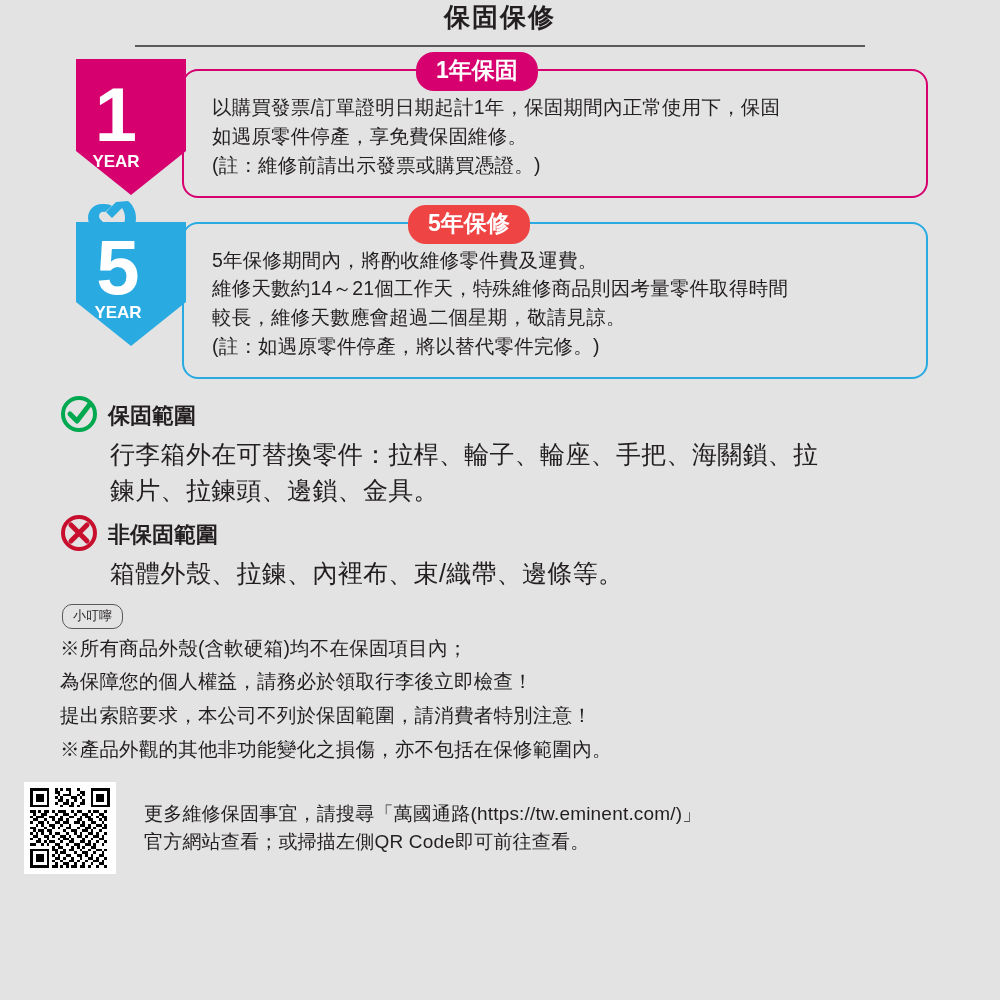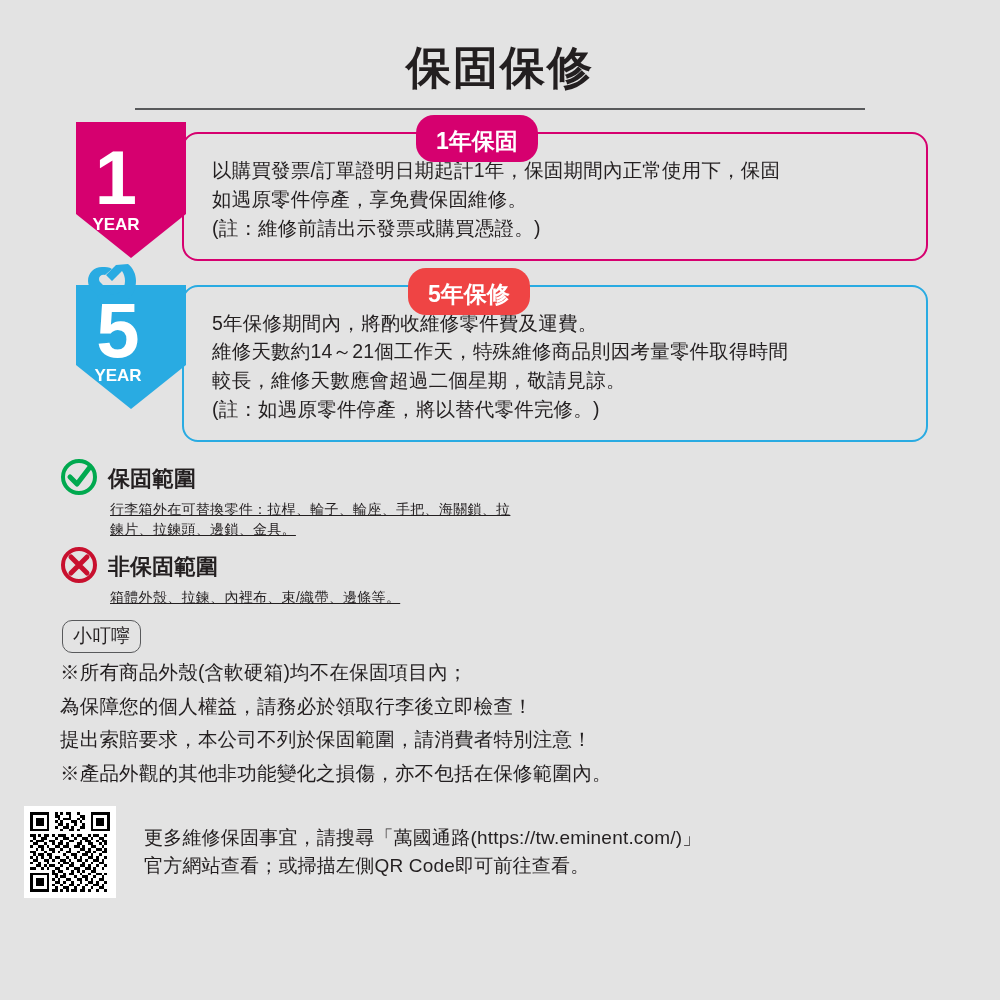--- a/index.html
+++ b/index.html
@@ -17,24 +17,23 @@
   .page {
     position: relative;
     width: 1000px;
     height: 1000px;
     box-sizing: border-box;
   }
 
   
   .title {
     text-align: center;
-    font-size: 45px;
+    font-size: 26px;
     font-weight: bold;
     letter-spacing: 2px;
-    padding-top: 38px;
     color: #231f20;
   }
   .title-rule {
     width: 730px;
     height: 2px;
     background: #58595b;
     margin: 10px auto 0 auto;
   }
 
   
@@ -57,21 +56,21 @@
   }
   .block-label {
     position: absolute;
     top: -19px;
     left: 232px;
     background: #d6006f;
     color: #fff;
     font-size: 23px;
     font-weight: bold;
     line-height: 1;
-    padding: 15px 20px 9px 20px;
+    padding: 7px 20px 9px 20px;
     border-radius: 18px;
     white-space: nowrap;
   }
   .block-label.blue {
     background: #ef4444;
     left: 224px;
   }
   .block-text {
     font-size: 19.5px;
     line-height: 1.48;
@@ -101,33 +100,32 @@
     align-items: center;
     gap: 10px;
     margin-top: 6px;
   }
   .scope-head-title {
     font-size: 22px;
     font-weight: bold;
     color: #231f20;
   }
   .scope-body {
-    font-size: 14px;
+    font-size: 25px;
     line-height: 1.42;
     padding-left: 50px;
     letter-spacing: 0.3px;
-    text-decoration: underline;
   }
 
   
   .tip-tag {
     display: inline-block;
     border: 1.5px solid #58595b;
     border-radius: 10px;
-    font-size: 19px;
+    font-size: 13px;
     padding: 2px 10px 3px 10px;
     margin-top: 12px;
     margin-left: 2px;
     color: #231f20;
     background: transparent;
   }
   .notes {
     font-size: 19.5px;
     line-height: 1.43;
     margin-top: 6px;

